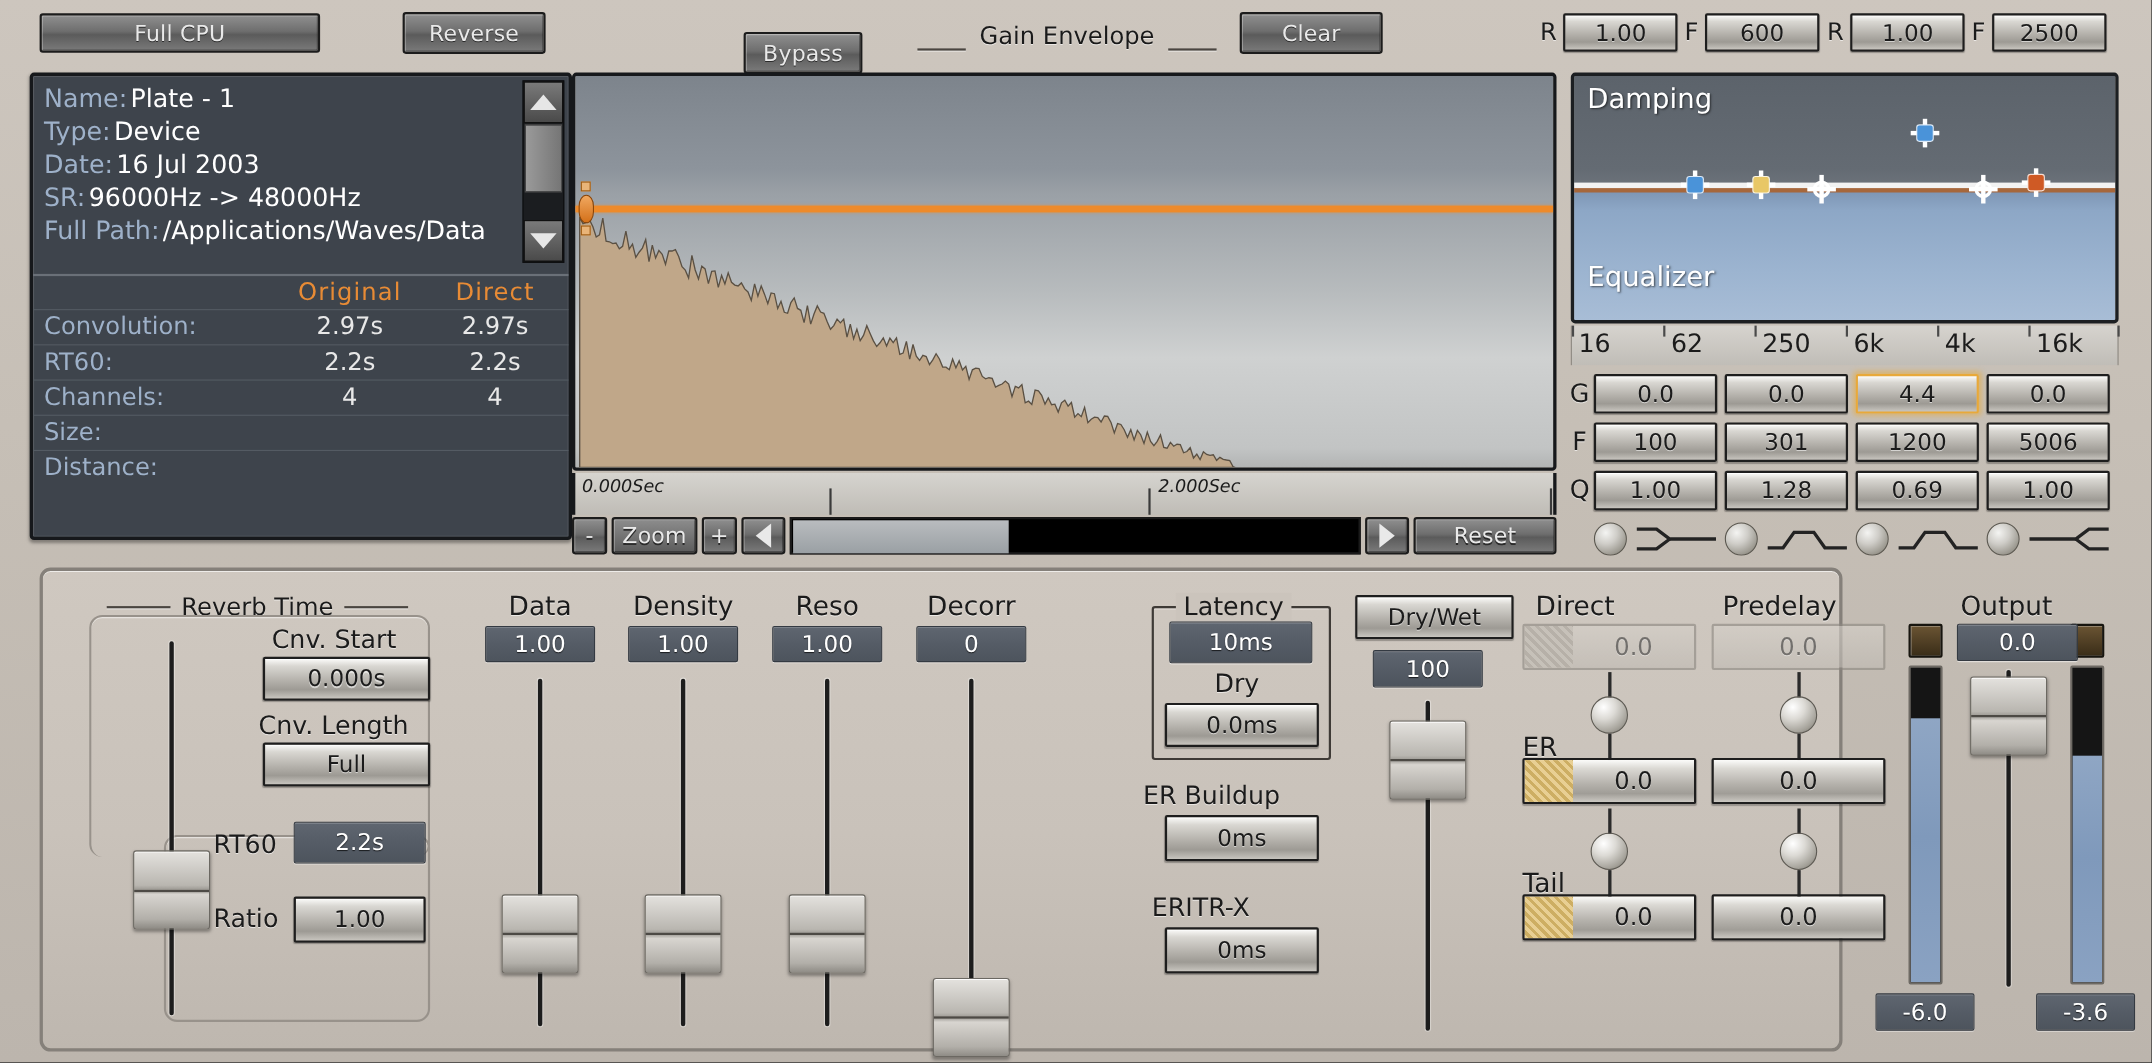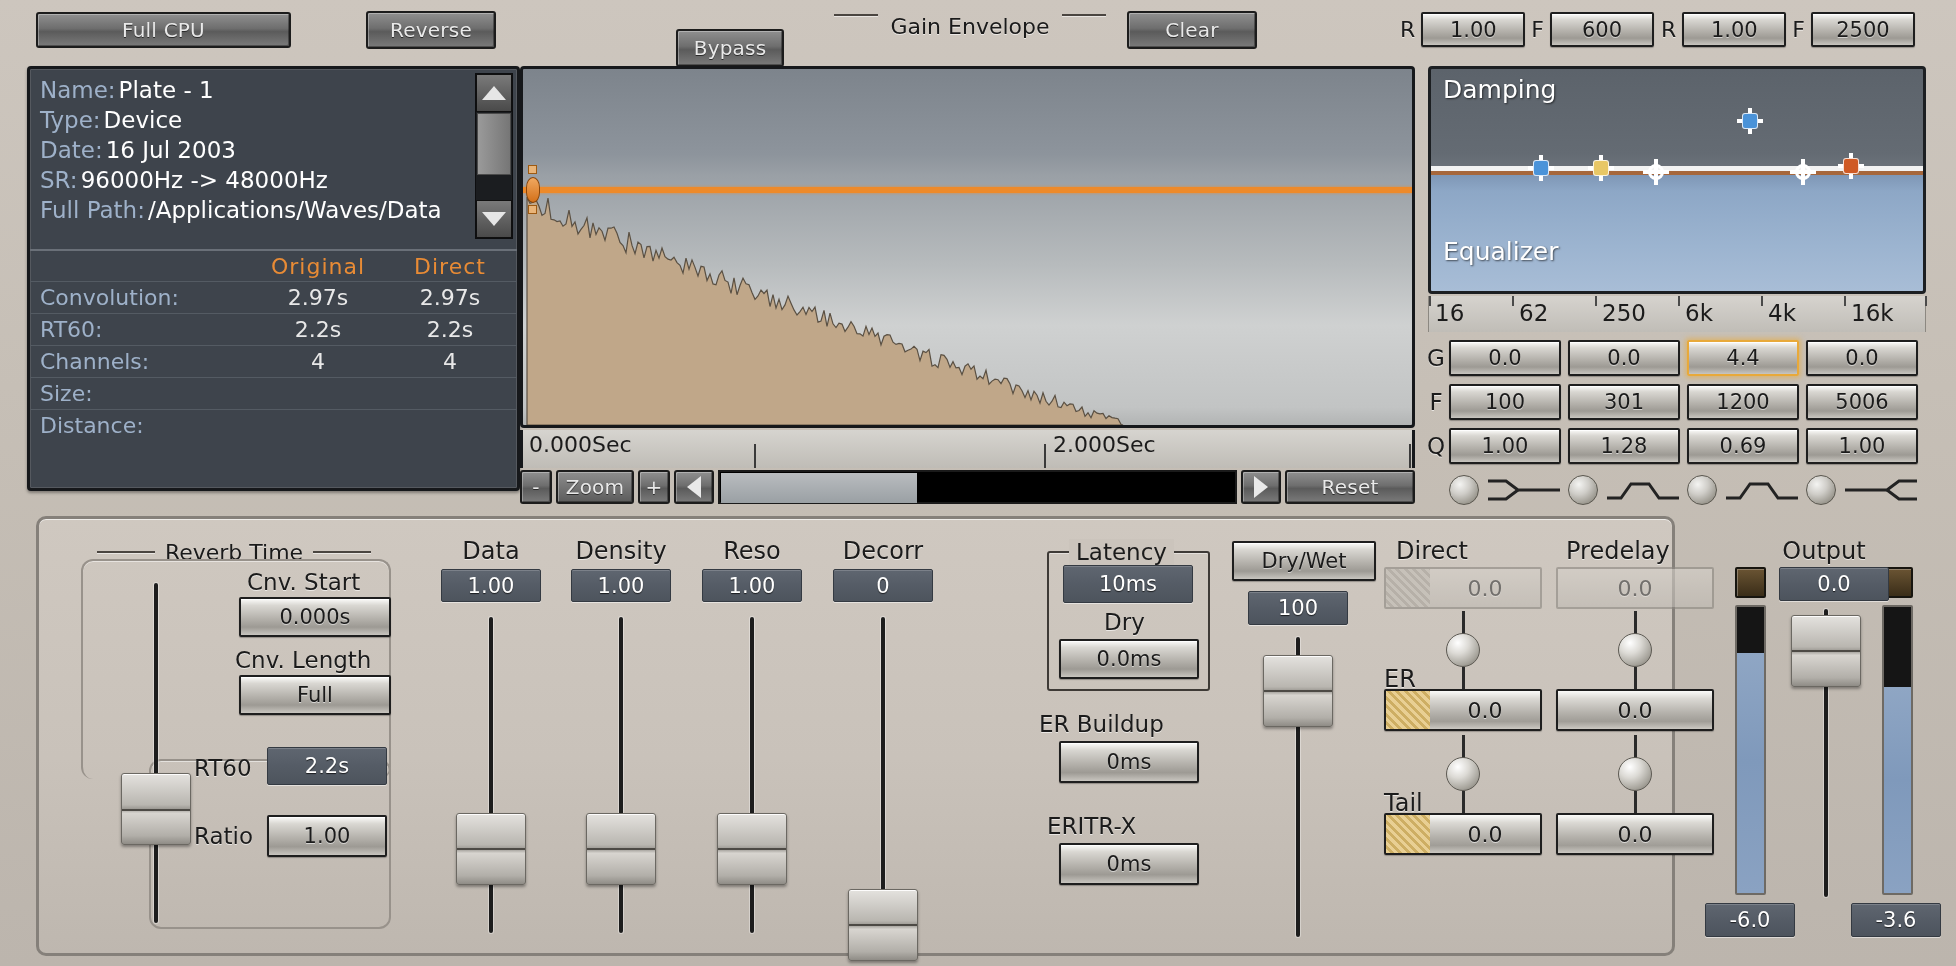--- a/index.html
+++ b/index.html
@@ -52,21 +52,21 @@
     cursor: pointer; user-select: none;
   }
   .lbl { color: #1a1a1a; font-size: 22px; text-shadow: 0 1px 0 rgba(255,255,255,.6); user-select:none; }
 
   
   #topbar { position:absolute; left:0; top:0; width:1956px; height:56px; }
   #btn-fullcpu { position:absolute; left:36px; top:12px; width:255px; height:36px; }
   #btn-reverse { position:absolute; left:366px; top:11px; width:130px; height:38px; }
   #btn-bypass  { position:absolute; left:676px; top:29px; width:108px; height:38px; }
   #gain-env-label { position:absolute; left:820px; top:14px; width:300px; height:32px;
-      display:flex; align-items:flex-start; justify-content:center; gap:12px; }
+      display:flex; align-items:flex-end; justify-content:center; gap:12px; }
   #gain-env-label .rule { width:44px; height:2px; background:#4a4540; box-shadow:0 1px 0 rgba(255,255,255,.55); }
   #btn-clear   { position:absolute; left:1127px; top:11px; width:130px; height:38px; }
 
   .rf-group { position:absolute; top:12px; display:flex; align-items:center; gap:6px; }
   .rf-group .tag { font-size:22px; color:#1b1b1b; text-shadow:0 1px 0 rgba(255,255,255,.6); }
   .rf-field { width:104px; height:35px; }
 
   
   #info-panel {
     position:absolute; left:27px; top:66px; width:493px; height:425px;
@@ -110,21 +110,21 @@
      background:linear-gradient(180deg,#f0a860,#d4711a); border:1px solid #8a4508;
      border-radius:50%/40%; cursor:pointer; }
   #env-dot-a, #env-dot-b { position:absolute; left:5px; width:9px; height:9px; background:#e9b478;
      border:1px solid #9d5a12; cursor:pointer; }
   #env-dot-a { top:96px; } #env-dot-b { top:136px; }
 
   #time-ruler { position:absolute; left:0; top:364px; width:895px; height:38px;
      background:linear-gradient(180deg,#d6d4cf,#bfbcb6); border-left:3px solid #16181b;
      border-right:3px solid #16181b; }
   #time-ruler .tk { position:absolute; top:14px; width:2px; height:24px; background:#3a3a3a; }
-  #time-ruler .tlab { position:absolute; top:2px; font-size:22px; color:#1b1b1b; }
+  #time-ruler .tlab { position:absolute; top:2px; font-size:16px; color:#1b1b1b;font-style:italic; }
 
   #zoom-bar { position:absolute; left:0; top:402px; width:895px; height:38px; display:flex; align-items:center; gap:4px; }
   .zb { height:34px; }
   #zb-minus { width:32px; } #zb-plus { width:32px; }
   #zb-zoom { width:78px; background:linear-gradient(180deg,#8d8d8d,#5c5c5c); }
   #zb-left, #zb-right { width:40px; display:flex;align-items:center;justify-content:center; }
   #zb-track { flex:1; height:34px; background:#000; border:2px solid #1a1a1a; position:relative; }
   #zb-thumb { position:absolute; left:1px; top:1px; width:38%; height:30px;
      background:linear-gradient(180deg,#b9bcbf,#9aa0a4); cursor:pointer; }
   #zb-reset { width:130px; }

